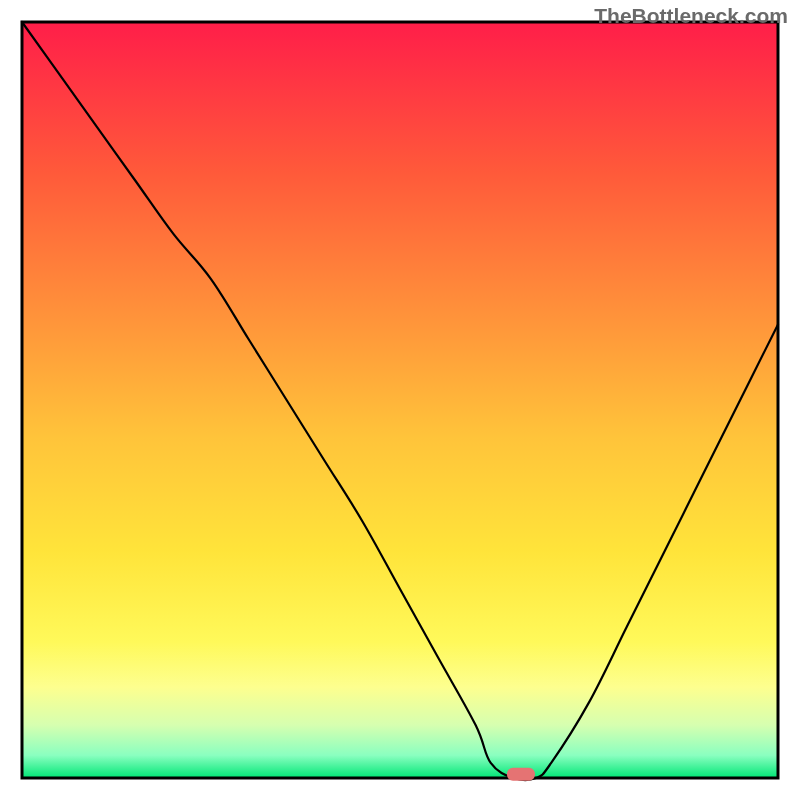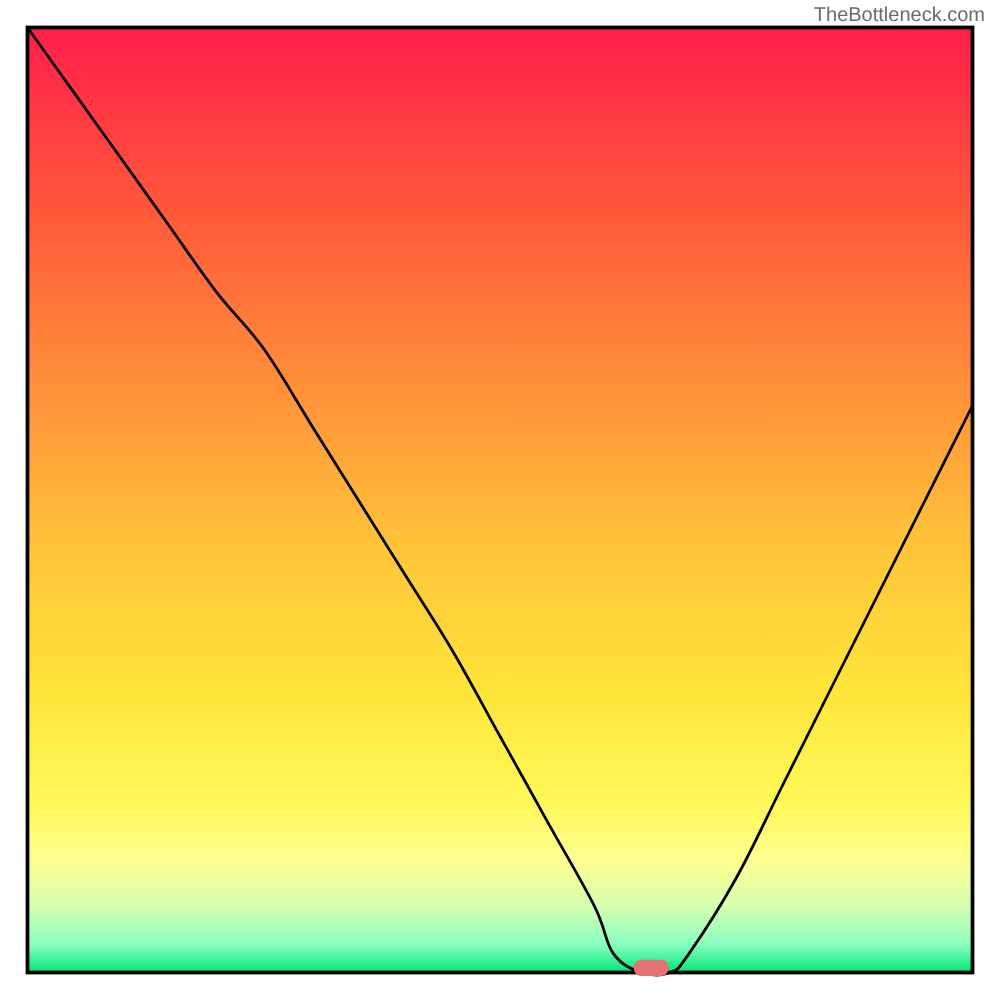--- a/index.html
+++ b/index.html
@@ -16,22 +16,22 @@
   .chart-container {
     position: relative;
     width: 800px;
     height: 800px;
   }
   .watermark {
     position: absolute;
     top: 4px;
     right: 12px;
     color: #6a6a6a;
-    font-size: 16px;
-    font-weight: 400;
+    font-size: 21px;
+    font-weight: 700;
     z-index: 10;
   }
   svg {
     display: block;
   }
 </style>
 </head>
 <body>
 
 <div class="chart-container">

